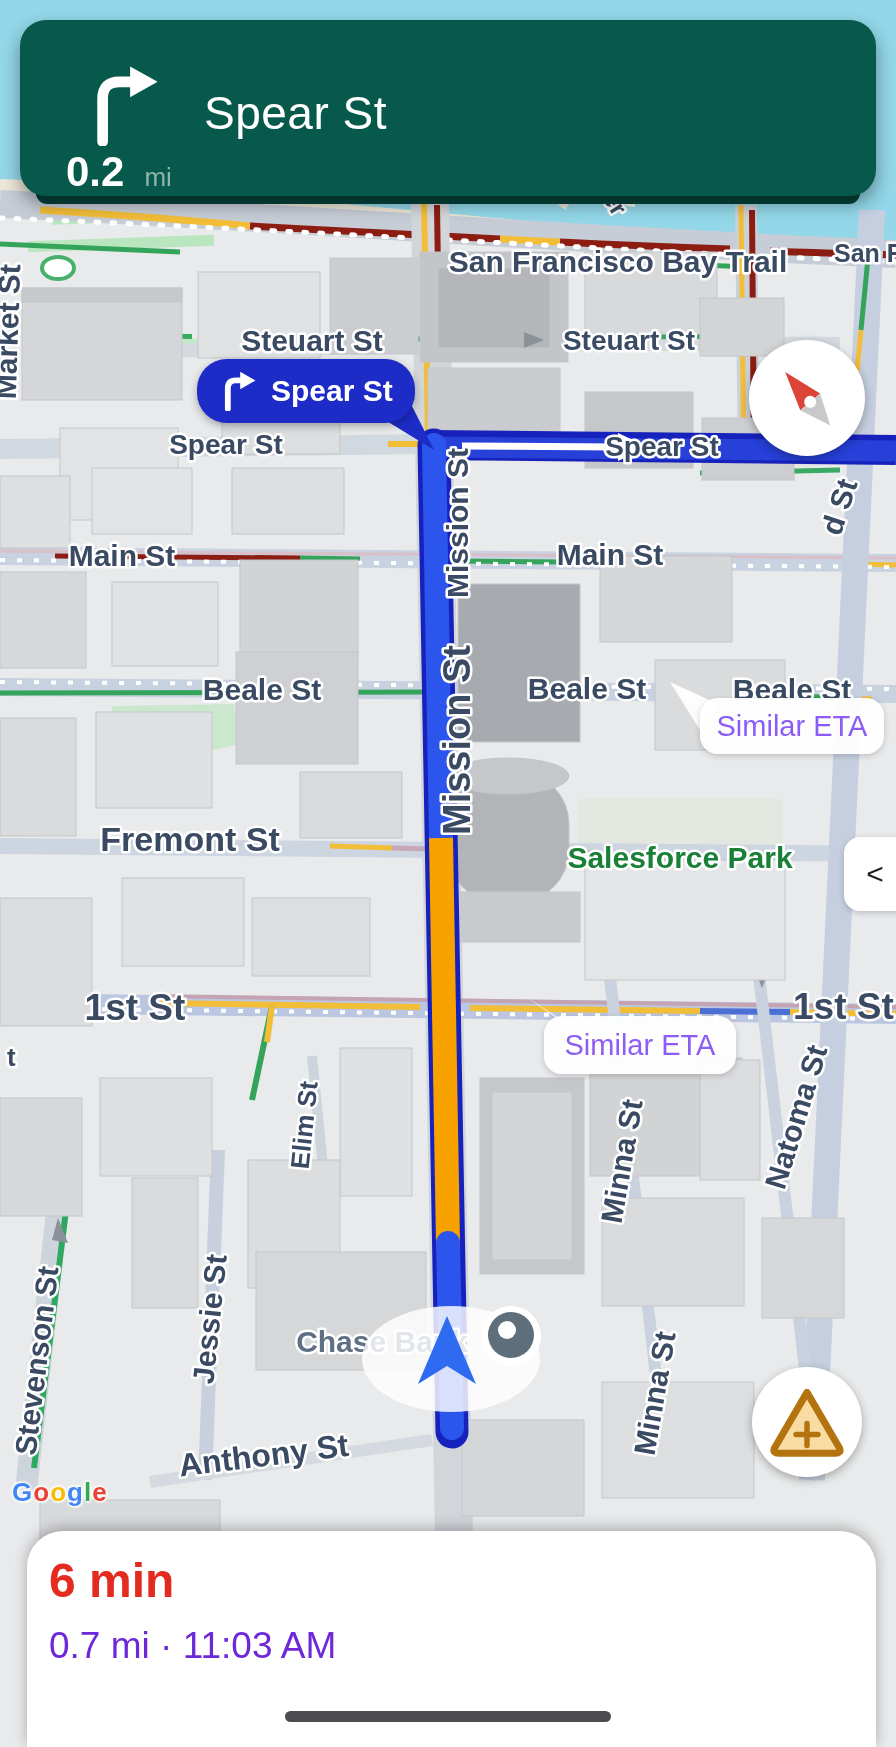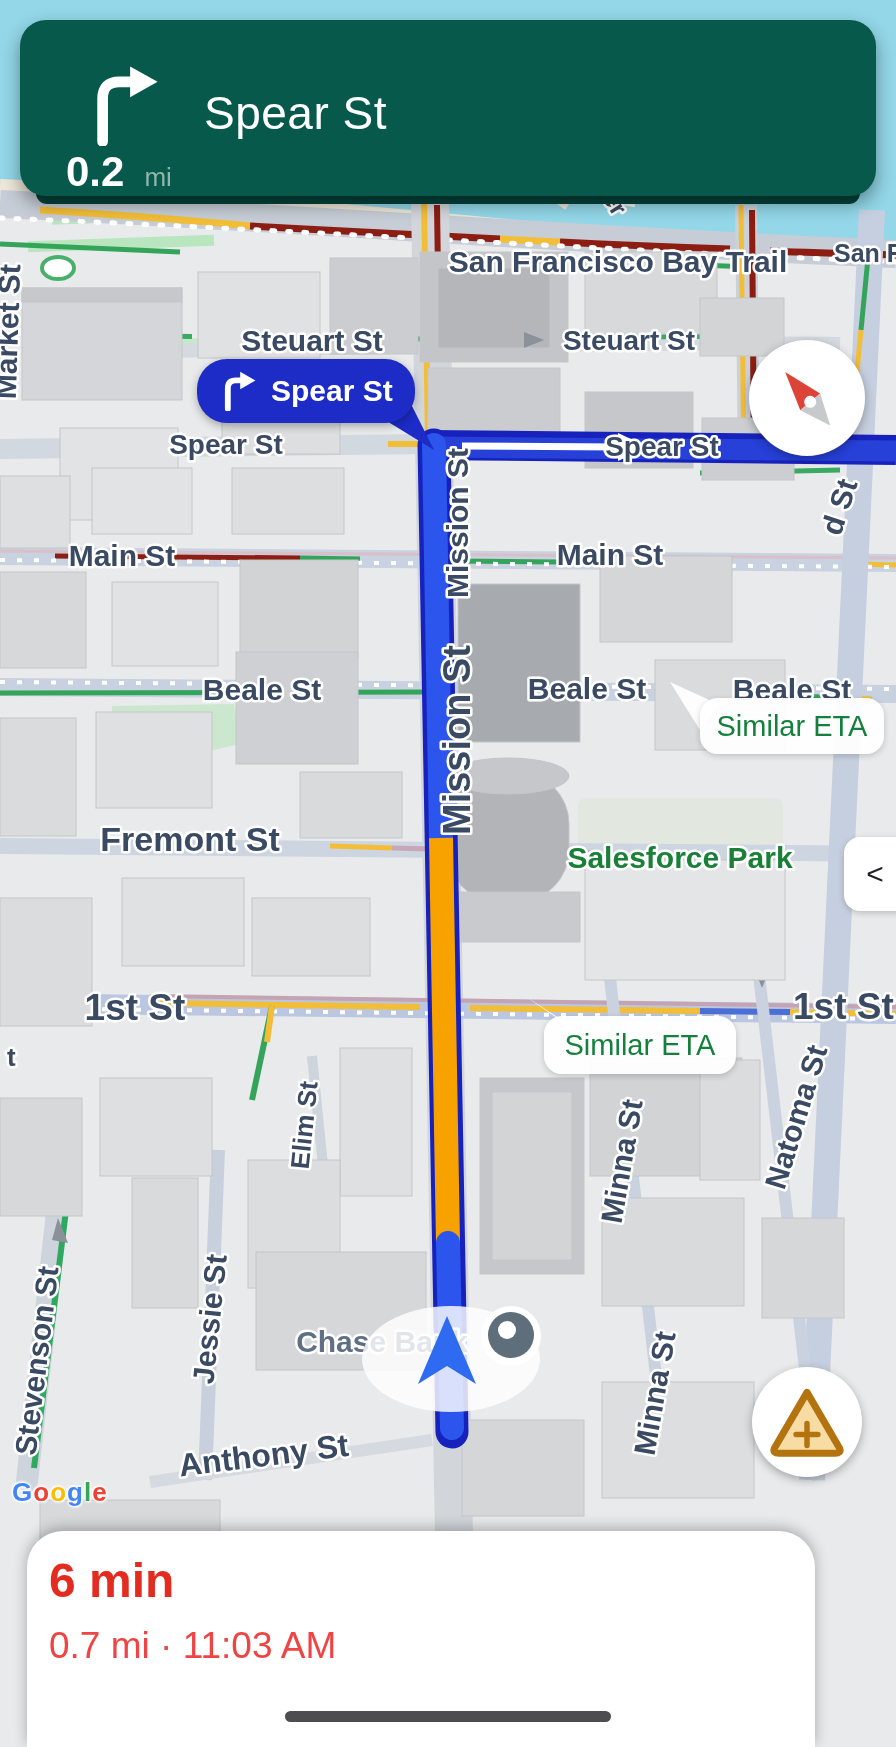--- a/index.html
+++ b/index.html
@@ -18,40 +18,40 @@
   .banner{left:20px;top:20px;width:856px;height:176px;background:#07594B;border-radius:26px;
     box-shadow:0 8px 18px rgba(0,0,0,.38);color:#fff;}
   .banner .dist{position:absolute;left:46px;top:128px;font-size:42px;font-weight:700;color:#fff;}
   .banner .dist .unit{font-size:26px;font-weight:400;color:#8FB5AC;margin-left:20px;}
   .banner .road{position:absolute;left:184px;top:66px;font-size:46px;font-weight:500;color:#fff;letter-spacing:.5px;}
   .callout{left:197px;top:359px;width:218px;height:64px;background:#1D2BC7;border-radius:30px;
     display:flex;align-items:center;gap:10px;padding:0 20px 0 18px;color:#fff;
     box-shadow:0 3px 8px rgba(0,0,0,.3);}
   .callout .txt{font-size:30px;font-weight:700;}
   .eta{background:rgba(255,255,255,.94);border-radius:18px;display:flex;align-items:center;
-    justify-content:center;color:#15803d;font-size:29px;box-shadow:0 2px 6px rgba(0,0,0,.18);}
+    justify-content:center;color:#8b5cf6;font-size:29px;box-shadow:0 2px 6px rgba(0,0,0,.18);}
   .eta1{left:700px;top:698px;width:184px;height:56px;}
   .eta2{left:544px;top:1016px;width:192px;height:58px;}
   .circle-btn{border-radius:50%;background:#fff;box-shadow:0 3px 10px rgba(0,0,0,.3);
     display:flex;align-items:center;justify-content:center;}
   .compass{left:749px;top:340px;width:116px;height:116px;}
   .report{left:752px;top:1367px;width:110px;height:110px;}
   .collapse{left:844px;top:837px;width:62px;height:74px;background:#fff;border-radius:16px 0 0 16px;
     box-shadow:0 2px 6px rgba(0,0,0,.2);display:flex;align-items:center;justify-content:center;
     font-size:30px;color:#202124;}
   .puck-halo{left:362px;top:1306px;width:178px;height:106px;background:rgba(255,255,255,.82);
     border-radius:50%;}
   .puck-arrow{left:412px;top:1312px;width:70px;height:80px;}
   .cam{left:480px;top:1305px;width:62px;height:62px;}
   .glogo{left:12px;top:1477px;font-size:26px;font-weight:700;letter-spacing:1px;
     text-shadow:0 0 3px #fff,0 0 3px #fff,0 0 4px #fff,1px 1px 2px #fff,-1px -1px 2px #fff;}
-  .card{left:27px;top:1531px;width:788px;height:216px;background:#fff;border-radius:36px 36px 0 0;
+  .card{left:27px;top:1531px;width:849px;height:216px;background:#fff;border-radius:36px 36px 0 0;
     box-shadow:0 -3px 14px rgba(0,0,0,.28);}
   .card .dur{position:absolute;left:22px;top:22px;font-size:48px;font-weight:700;color:#E32B20;}
-  .card .det{position:absolute;left:22px;top:94px;font-size:37px;color:#ef4444;text-align:center;}
+  .card .det{position:absolute;left:22px;top:94px;font-size:37px;color:#6d28d9;text-align:center;}
   .homebar{position:absolute;left:258px;top:180px;width:326px;height:11px;border-radius:6px;background:#4D4D4F;}
 </style>
 </head>
 <body>
 
 <div class="screen">
 
 <svg id="map" width="896" height="1747" viewBox="0 0 896 1747">
 
   <rect x="0" y="0" width="896" height="1747" fill="#E9EAEB"></rect>

